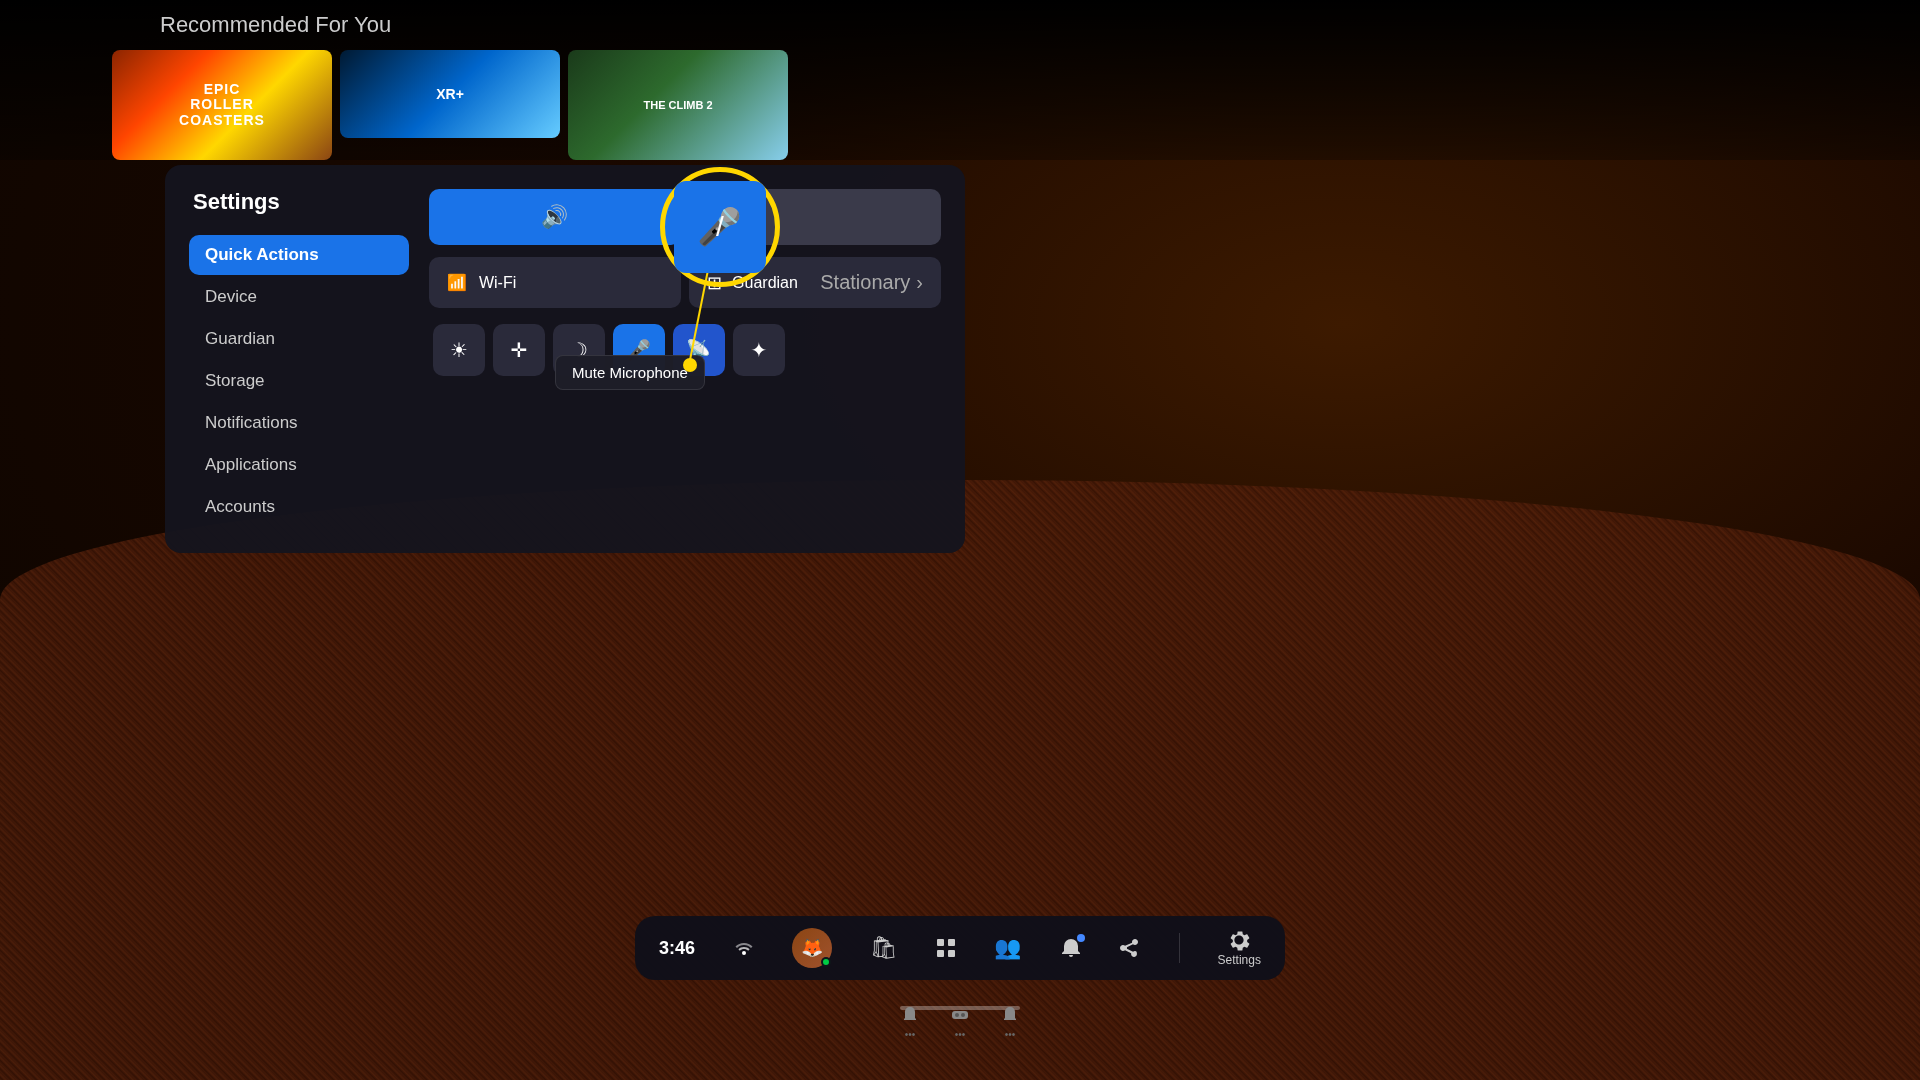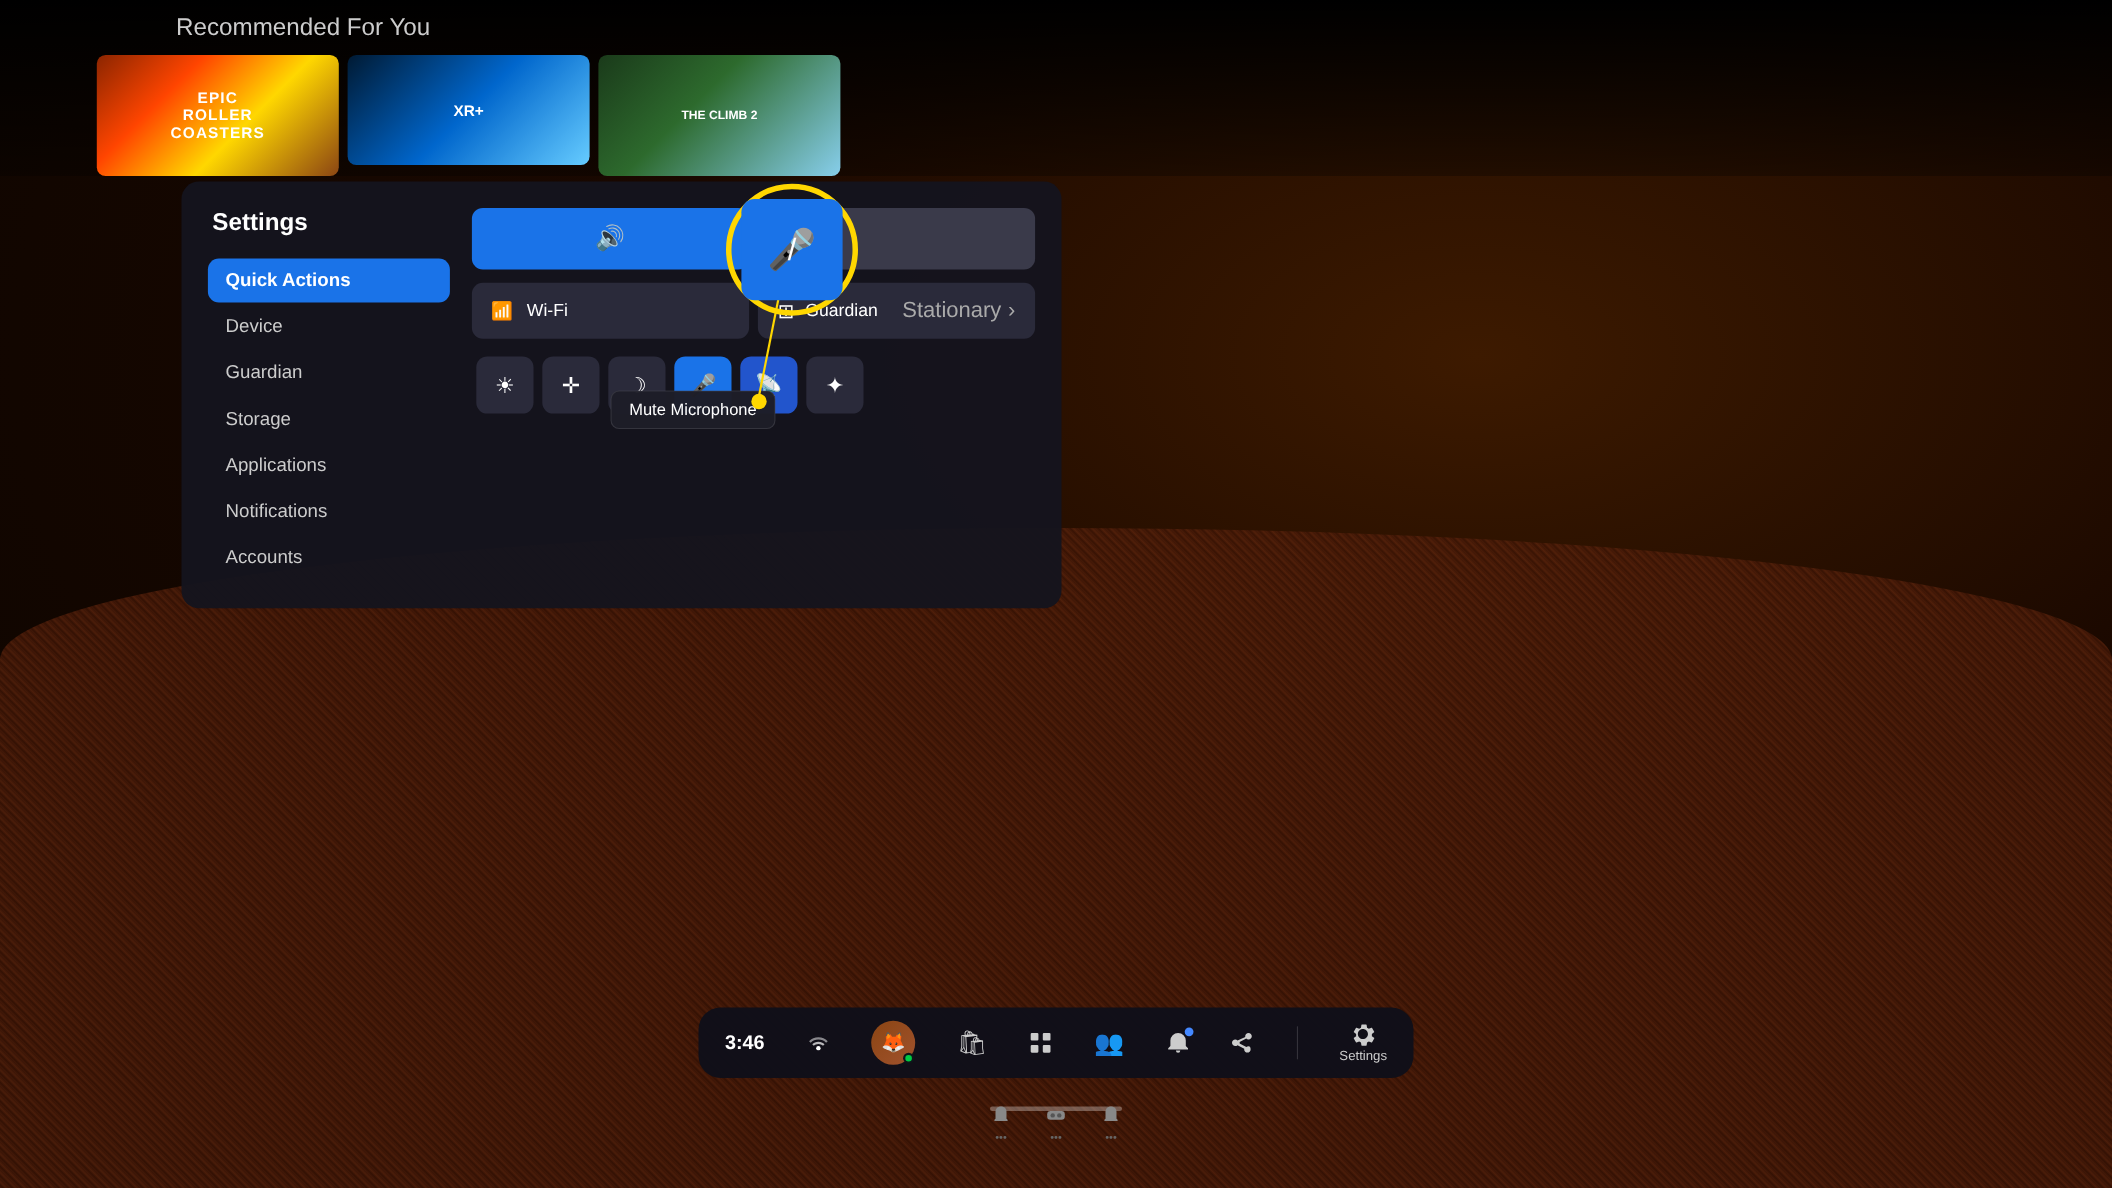--- a/index.html
+++ b/index.html
@@ -39,21 +39,21 @@
     
     .top-banner {
       position: absolute;
       top: 0;
       left: 0;
       right: 0;
       height: 160px;
       background: linear-gradient(180deg, #000 0%, rgba(0,0,0,0.3) 100%);
       display: flex;
       align-items: flex-start;
-      padding: 10px 88px;
+      padding: 10px 112px;
       gap: 8px;
     }
 
     .recommended-text {
       position: absolute;
       top: 12px;
       left: 160px;
       color: #ccc;
       font-size: 22px;
       font-weight: 500;
@@ -77,21 +77,21 @@
       font-weight: 900;
       color: white;
       text-align: center;
       line-height: 1.1;
       text-transform: uppercase;
       letter-spacing: 1px;
     }
 
     .game-thumb-xr {
       width: 220px;
-      height: 100px;
+      height: 88px;
       background: linear-gradient(135deg, #001a33 0%, #0066cc 50%, #66ccff 100%);
       display: flex;
       align-items: center;
       justify-content: center;
       font-size: 14px;
       font-weight: 900;
       color: white;
     }
 
     .game-thumb-climb {
@@ -437,22 +437,22 @@
 </div>
 
 <div class="settings-panel">
 
   <div class="settings-sidebar">
     <div class="settings-title">Settings</div>
     <div class="sidebar-item active">Quick Actions</div>
     <div class="sidebar-item">Device</div>
     <div class="sidebar-item">Guardian</div>
     <div class="sidebar-item">Storage</div>
+    <div class="sidebar-item">Notifications</div>
     <div class="sidebar-item">Applications</div>
-    <div class="sidebar-item">Notifications</div>
     <div class="sidebar-item">Accounts</div>
   </div>
 
   <div class="settings-main">
     <div class="quick-actions-grid">
 
       <div class="qa-btn" style="grid-column: 1;">
         <span>🔊</span>
       </div>
 

